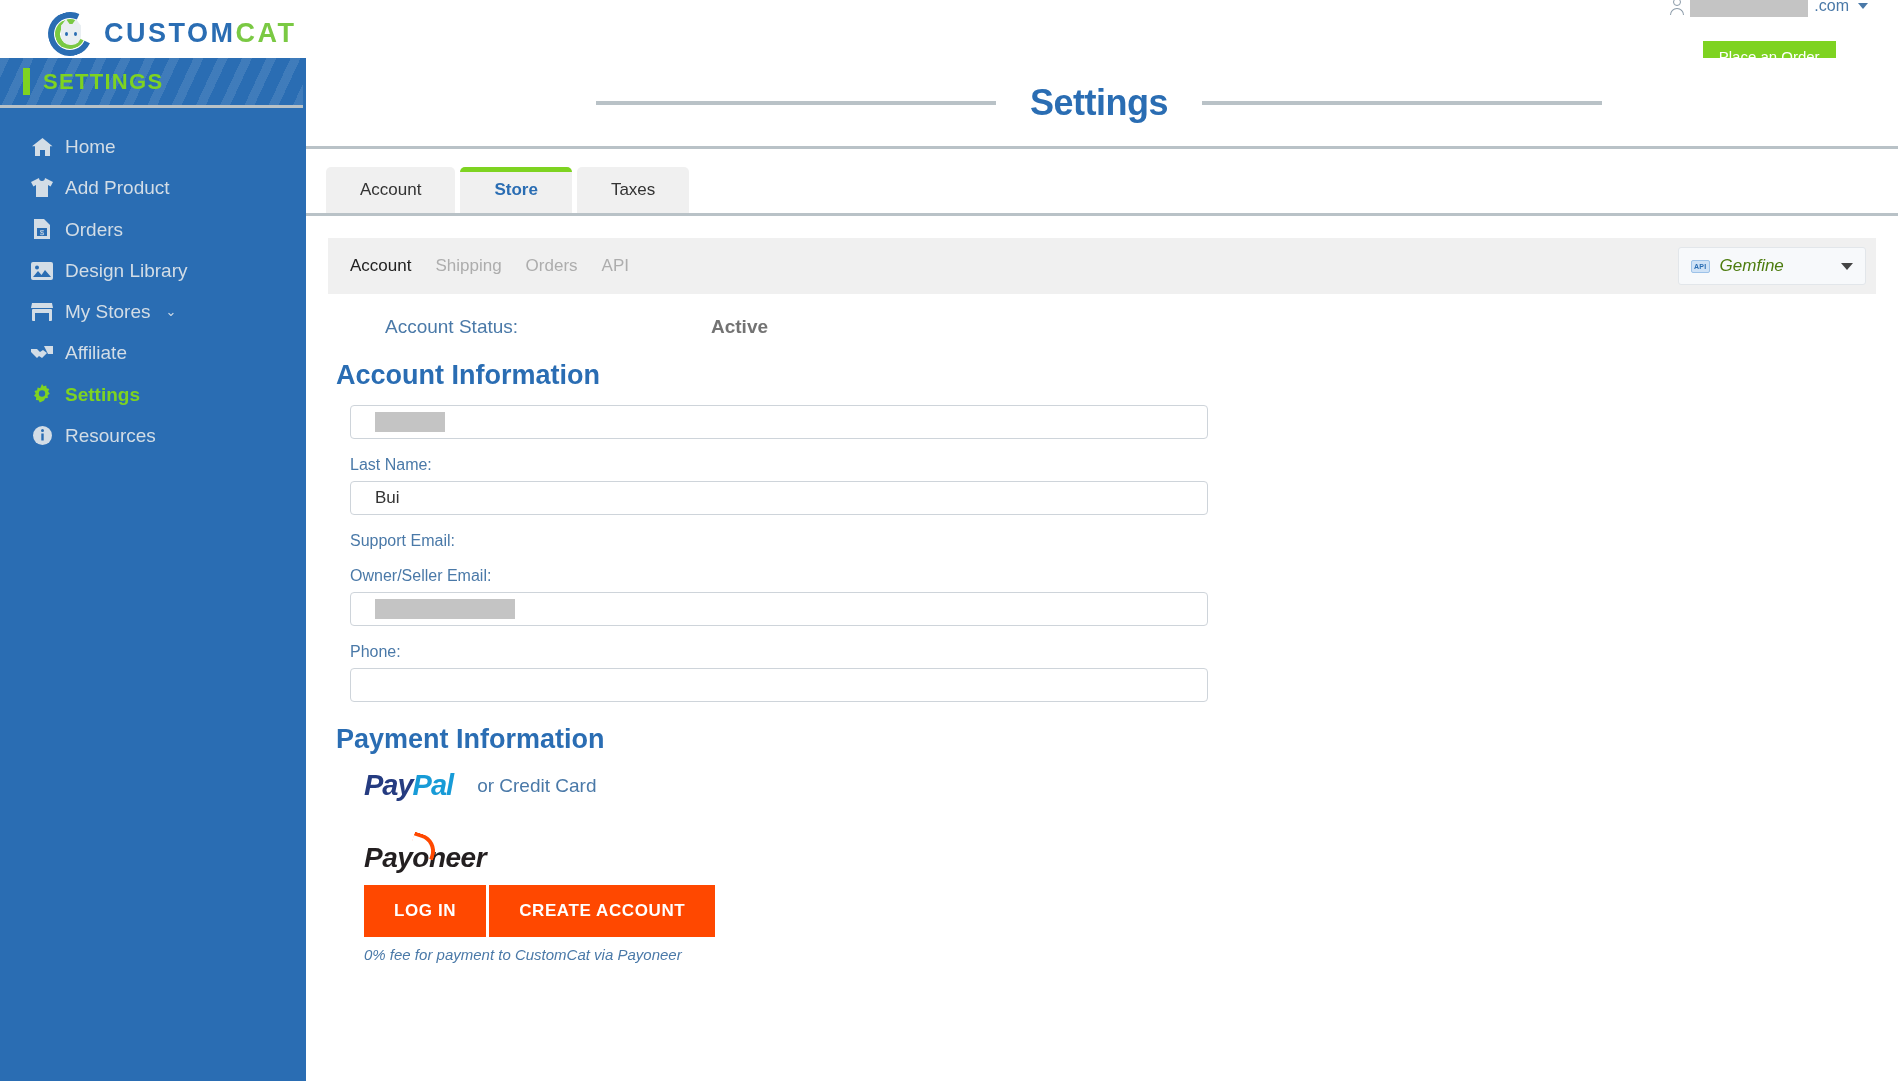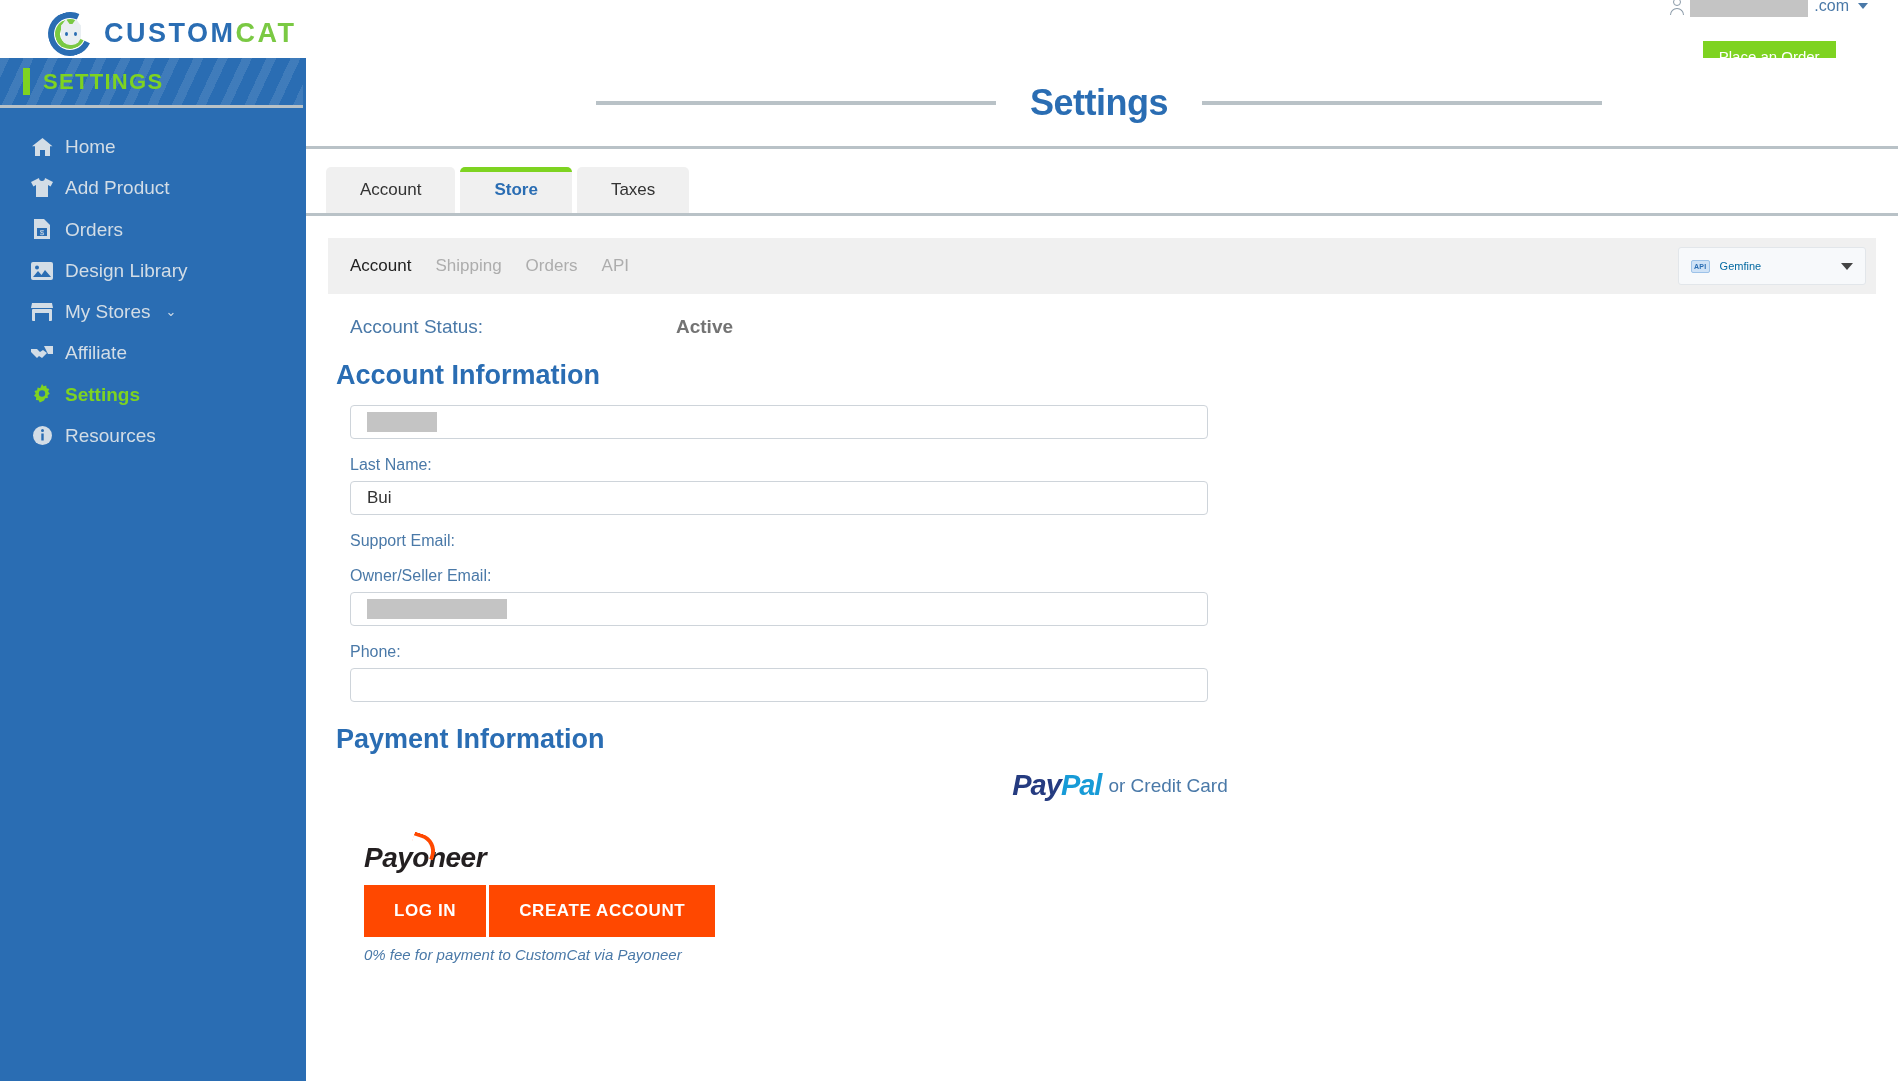--- a/index.html
+++ b/index.html
@@ -165,48 +165,48 @@
   .store-select {
     background: #f7f9fb; border: 1px solid #e2e6ea; border-radius: 3px;
     width: 188px; height: 38px; display: flex; align-items: center;
     padding: 0 12px; gap: 10px; cursor: pointer;
   }
   .api-badge {
     background: #cfe2f6; color: #2a6db3; font-size: 7px; font-weight: bold;
     border: 1px solid #9dc2e8; border-radius: 2px;
     padding: 2px 2px; line-height: 1; letter-spacing: 0.3px;
   }
-  .store-name { font-size: 11px; color: #0369a1; flex: 1; }
+  .store-name { font-size: 17px; color: #4d7c0f; flex: 1; font-style: italic; }
   .sel-caret {
     width: 0; height: 0; border-left: 6px solid transparent;
     border-right: 6px solid transparent; border-top: 7px solid #444444;
   }
 
   .status-row {
     display: flex; align-items: center;
     margin-top: 22px; padding-left: 22px;
   }
-  .status-label { color: #4a79a8; font-size: 19px; width: 326px; }
+  .status-label { color: #4a79a8; font-size: 19px; width: 326px; margin-left: 35px; }
   .status-value { color: #737373; font-size: 19px; font-weight: bold; }
 
   .section-title {
     color: #2a6db3; font-size: 27px; font-weight: bold;
     margin: 22px 0 14px 8px;
   }
   .form { padding-left: 22px; }
   .field { margin-bottom: 17px; }
   .field-label { color: #4a79a8; font-size: 16px; margin-bottom: 7px; }
   .field-input {
     width: 858px; height: 34px; border: 1px solid #ced4da; border-radius: 4px;
-    display: flex; align-items: center; padding: 0 16px;
+    display: flex; align-items: center; padding: 0 24px;
     font-size: 17px; color: #333333; background: #ffffff;
   }
 
   .pay-section { padding-left: 36px; margin-top: 6px; }
-  .paypal-row { display: flex; align-items: center; gap: 7px; justify-content: center; }
+  .paypal-row { display: flex; align-items: center; gap: 24px; }
   .paypal-logo { font-size: 29px; font-weight: bold; font-style: italic; letter-spacing: -1px; }
   .paypal-logo .pp1 { color: #253b80; }
   .paypal-logo .pp2 { color: #179bd7; }
   .or-credit { color: #4a79a8; font-size: 19px; }
 
   .payoneer-wrap { margin-top: 40px; }
   .payoneer-logo {
     font-size: 28px; font-weight: bold; font-style: italic;
     color: #231f20; position: relative; display: inline-block;
     letter-spacing: -0.5px;

